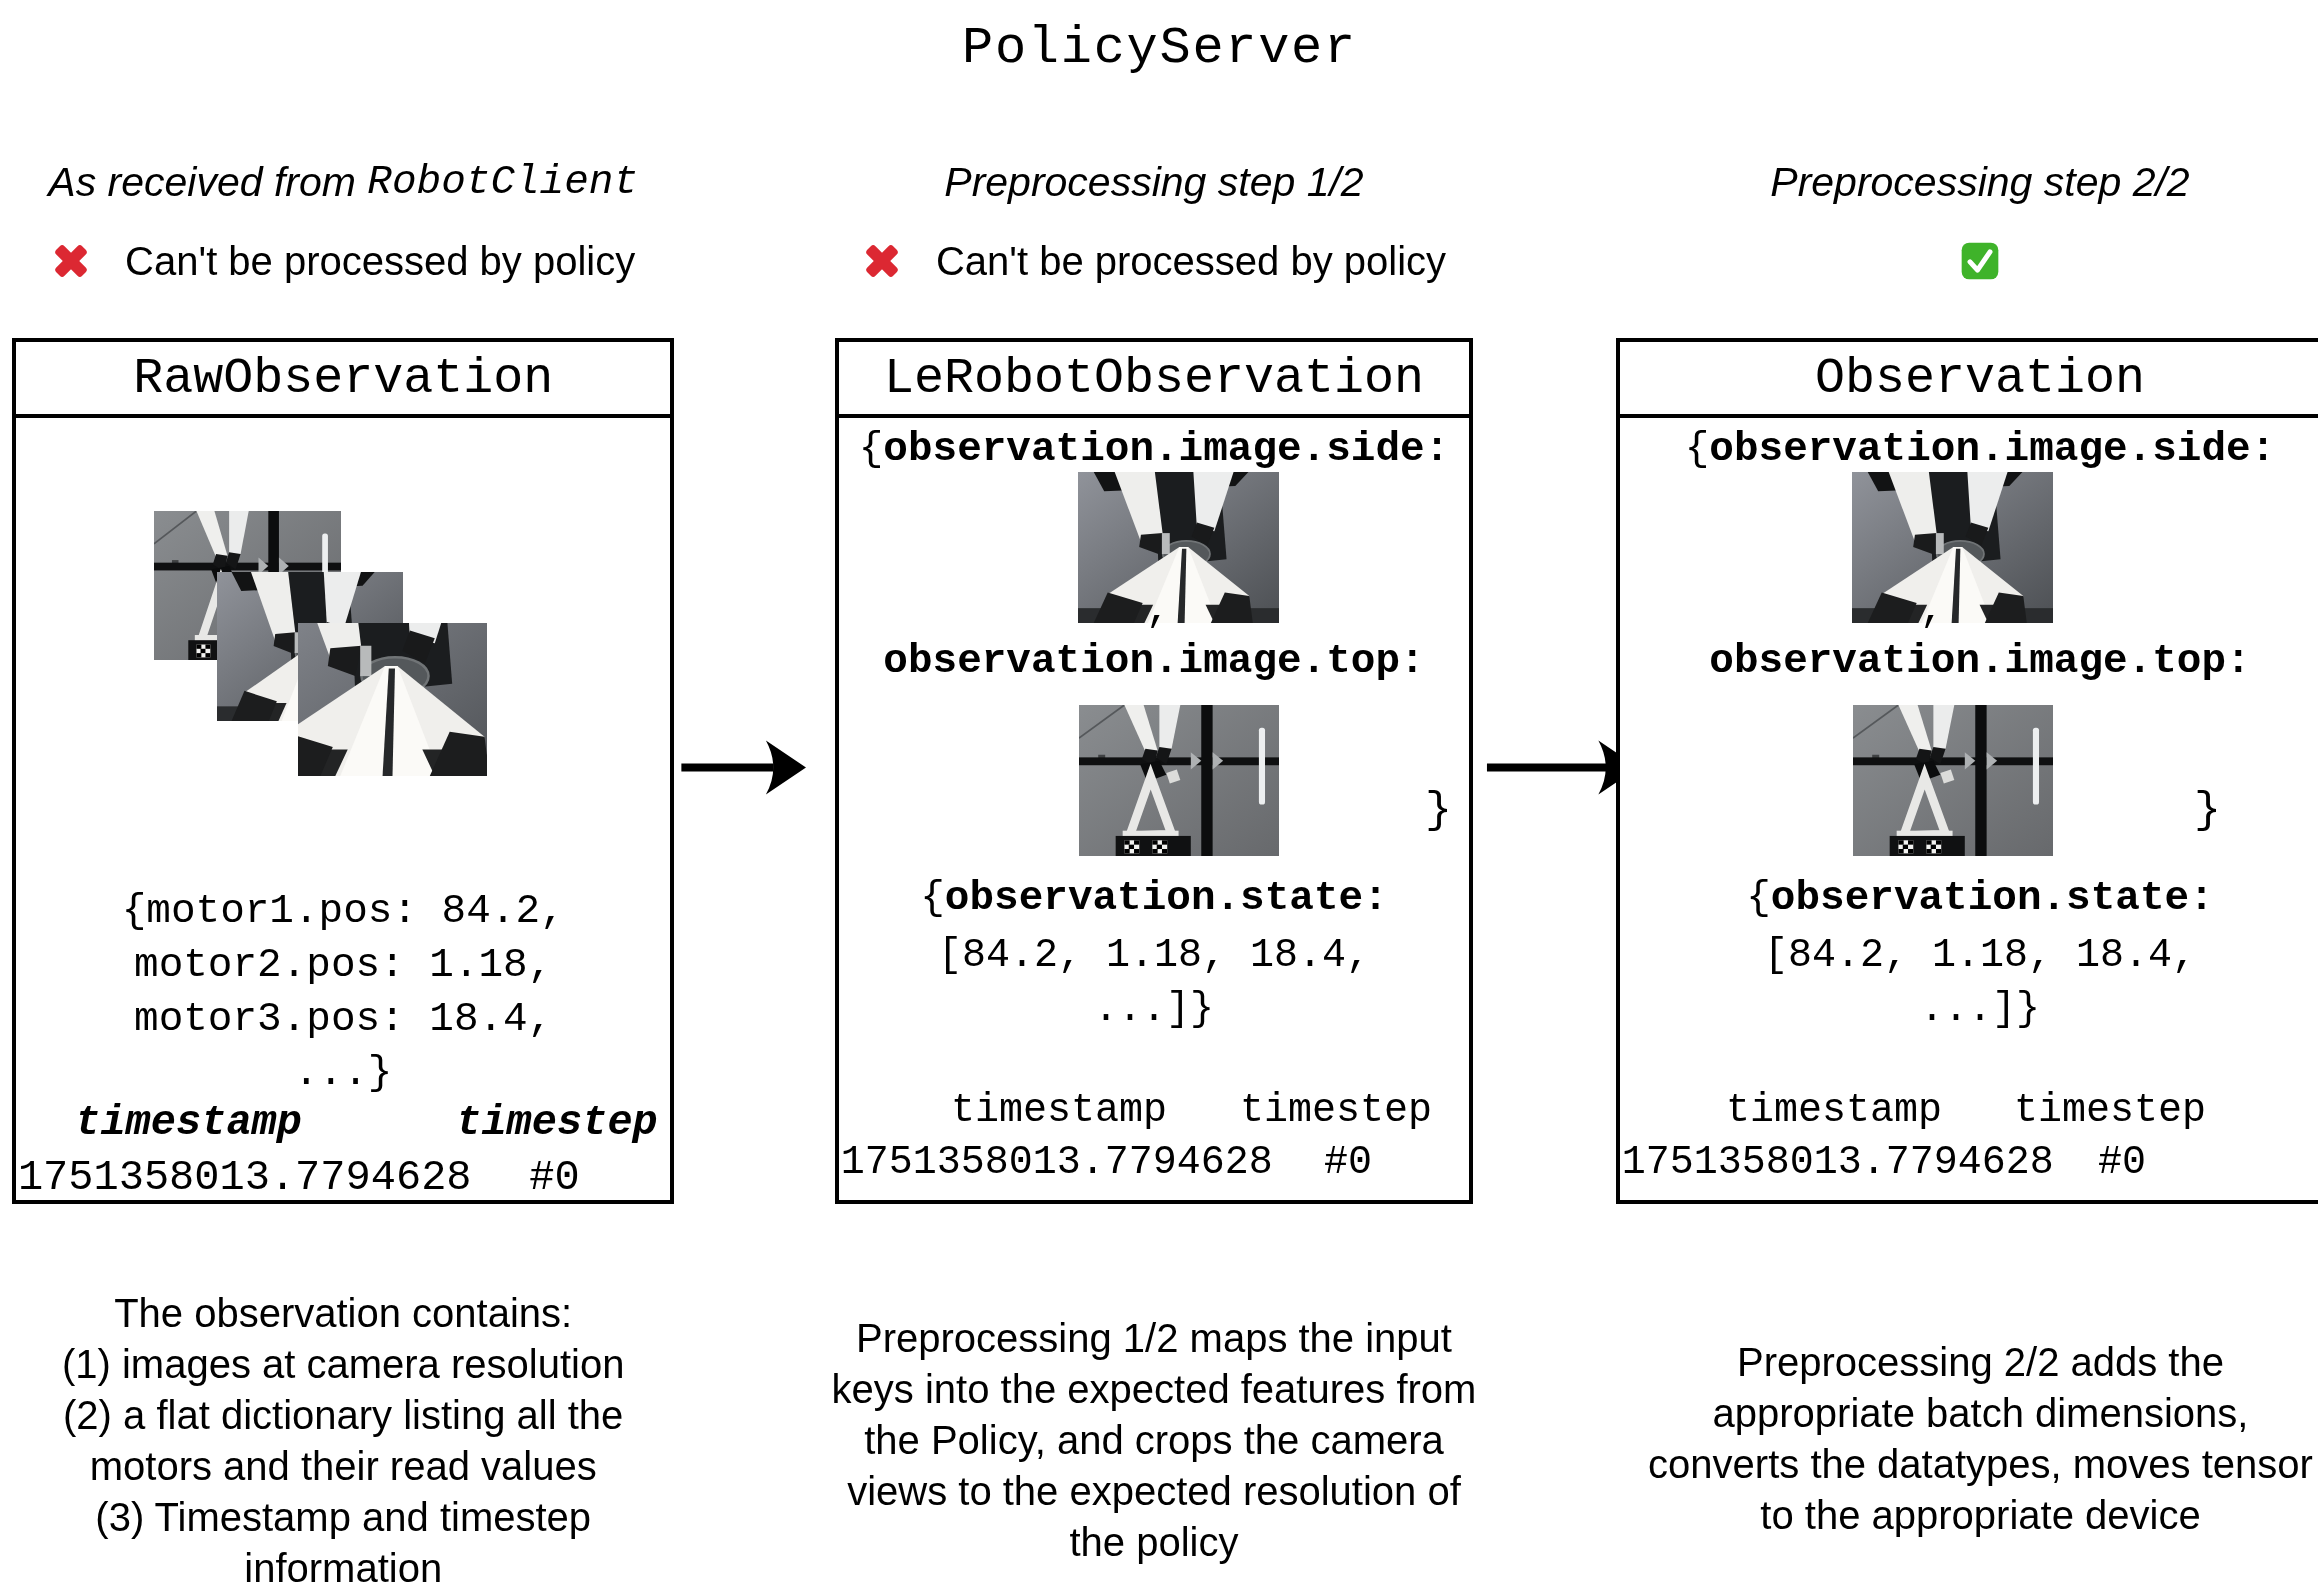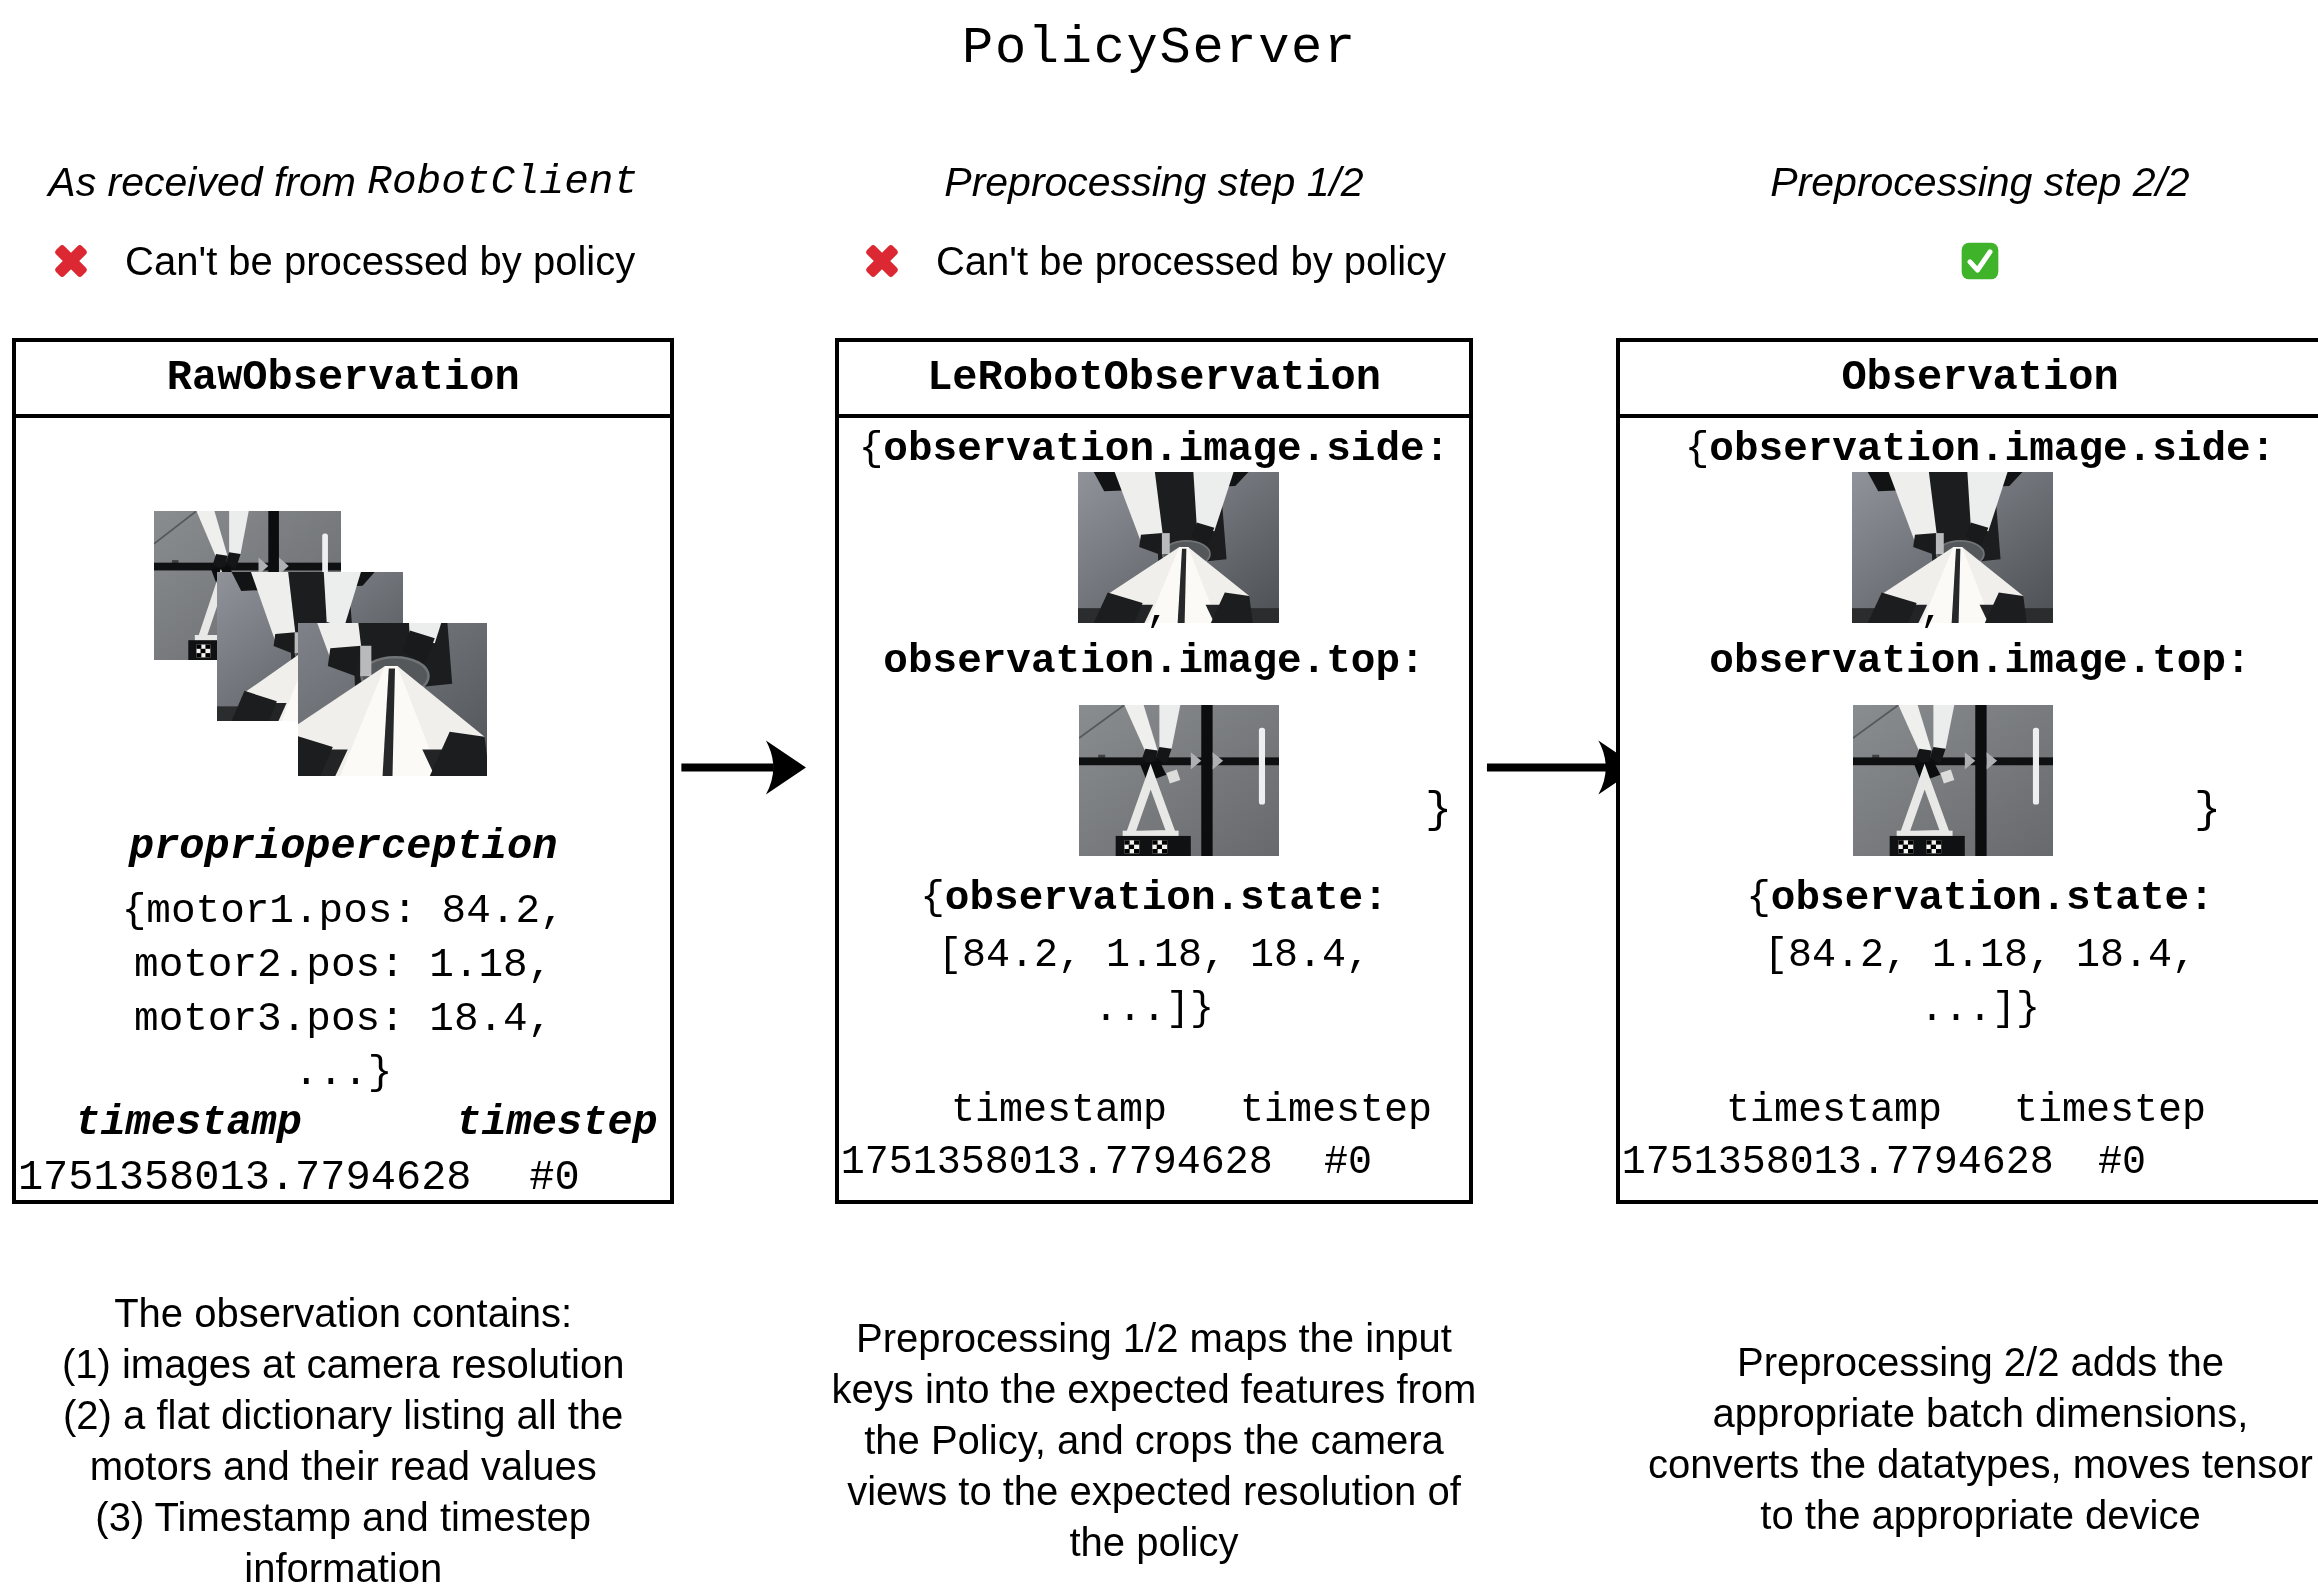--- a/index.html
+++ b/index.html
@@ -8,21 +8,21 @@
   .abs{position:absolute}
   .mono{font-family:"Liberation Mono","DejaVu Sans Mono",monospace}
   .title{top:19px;left:0;width:2319px;text-align:center;font-size:52px;letter-spacing:1.7px}
   .col-header{top:155px;height:54px;display:flex;align-items:center;justify-content:center;
               font-size:41px;font-style:italic;white-space:pre}
   .col-header .code{font-family:"Liberation Mono","DejaVu Sans Mono",monospace;}
   .status-row{top:235px;height:52px;display:flex;align-items:center;justify-content:center;gap:34px;font-size:40px}
   .status-row svg{flex:0 0 auto}
   .obox{top:338px;height:866px;border:4.4px solid #000;box-sizing:border-box;background:#fff}
   .obox-header{height:72px;border-bottom:4.4px solid #000;display:flex;align-items:center;justify-content:center;
-               font-weight:700;font-size:42px}
+               font-weight:400;font-size:50px}
   .bi{font-weight:700;font-style:italic}
   .center-line{left:0;width:100%;text-align:center;white-space:pre}
   .photo{position:absolute;display:block}
   .caption{text-align:center;font-size:40px;line-height:51px}
   .braceline .b{font-weight:400}
   .braceline .k{font-weight:700}
 </style>
 </head>
 <body>
 
@@ -135,21 +135,20 @@
   <svg class="photo" style="left:138px;top:169px" width="187" height="149" viewBox="0 0 229 173" preserveAspectRatio="none">
       <use href="#g-top"></use>
     </svg>
   <svg class="photo" style="left:201px;top:230px" width="186" height="149" viewBox="0 0 230 173" preserveAspectRatio="none">
       <use href="#g-side"></use>
     </svg>
   <svg class="photo" style="left:282px;top:281px" width="189" height="153" viewBox="46 52 152 121" preserveAspectRatio="none">
       <use href="#g-side"></use>
     </svg>
 
-  <div class="abs center-line bi" style="top:481px;font-size:42px">proprioperception</div>
 
   <div class="abs center-line" style="top:542px;font-size:41px;line-height:54px">{motor1.pos: 84.2,<br>motor2.pos: 1.18,<br>motor3.pos: 18.4,<br>...}</div>
 
   <div class="abs" style="top:757px;left:0;width:100%;height:49px;font-size:42px">
     <span class="abs bi" style="left:59px">timestamp</span>
     <span class="abs bi" style="left:440px">timestep</span>
   </div>
   <div class="abs" style="top:812px;left:0;width:100%;height:49px;font-size:42px">
     <span class="abs" style="left:1.7px">1751358013.7794628</span>
     <span class="abs" style="left:513px">#0</span>

